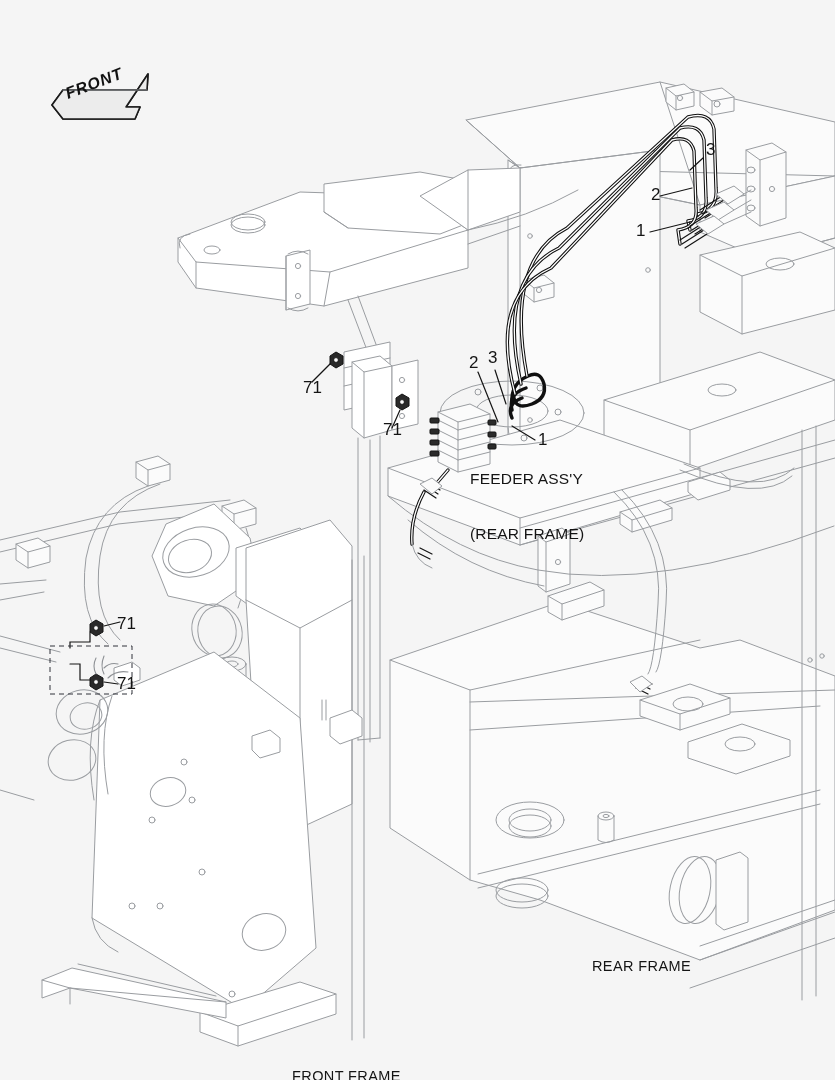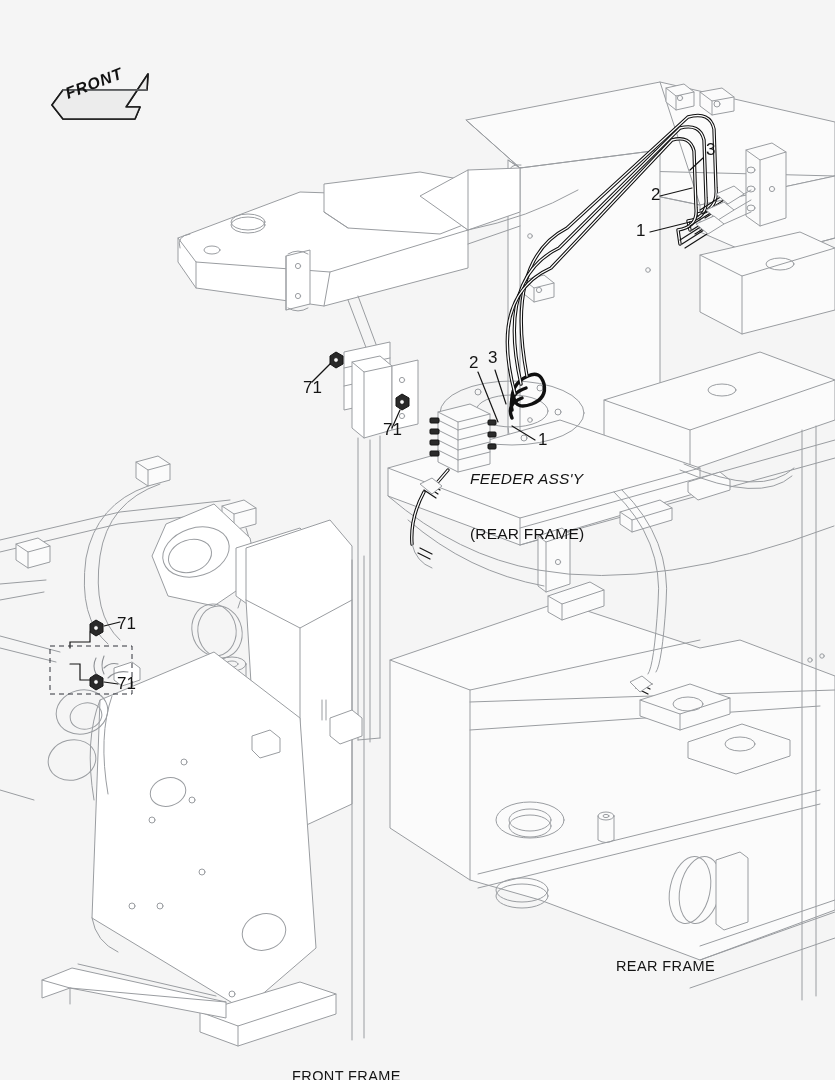--- a/index.html
+++ b/index.html
@@ -442,19 +442,19 @@
 
   <div class="lbl callout" style="left:469px; top:353px;">2</div>
   <div class="lbl callout" style="left:488px; top:348px;">3</div>
   <div class="lbl callout" style="left:538px; top:430px;">1</div>
 
   <div class="lbl callout" style="left:303px; top:378px;">71</div>
   <div class="lbl callout" style="left:383px; top:420px;">71</div>
   <div class="lbl callout" style="left:117px; top:614px;">71</div>
   <div class="lbl callout" style="left:117px; top:674px;">71</div>
 
-  <div class="lbl assy" style="left:470px; top:470px;font-style:italic;">FEEDER ASS'Y</div>
+  <div class="lbl assy" style="left:470px; top:470px;">FEEDER ASS'Y</div>
   <div class="lbl assy" style="left:470px; top:489px;margin-top:36px;">(REAR FRAME)</div>
 
   <div class="lbl frame" style="left:292px; top:1068px;">FRONT FRAME</div>
-  <div class="lbl frame" style="left:616px; top:958px;">REAR FRAME</div>
+  <div class="lbl frame" style="left:592px; top:958px;">REAR FRAME</div>
 
 </div>
 
 </body></html>

